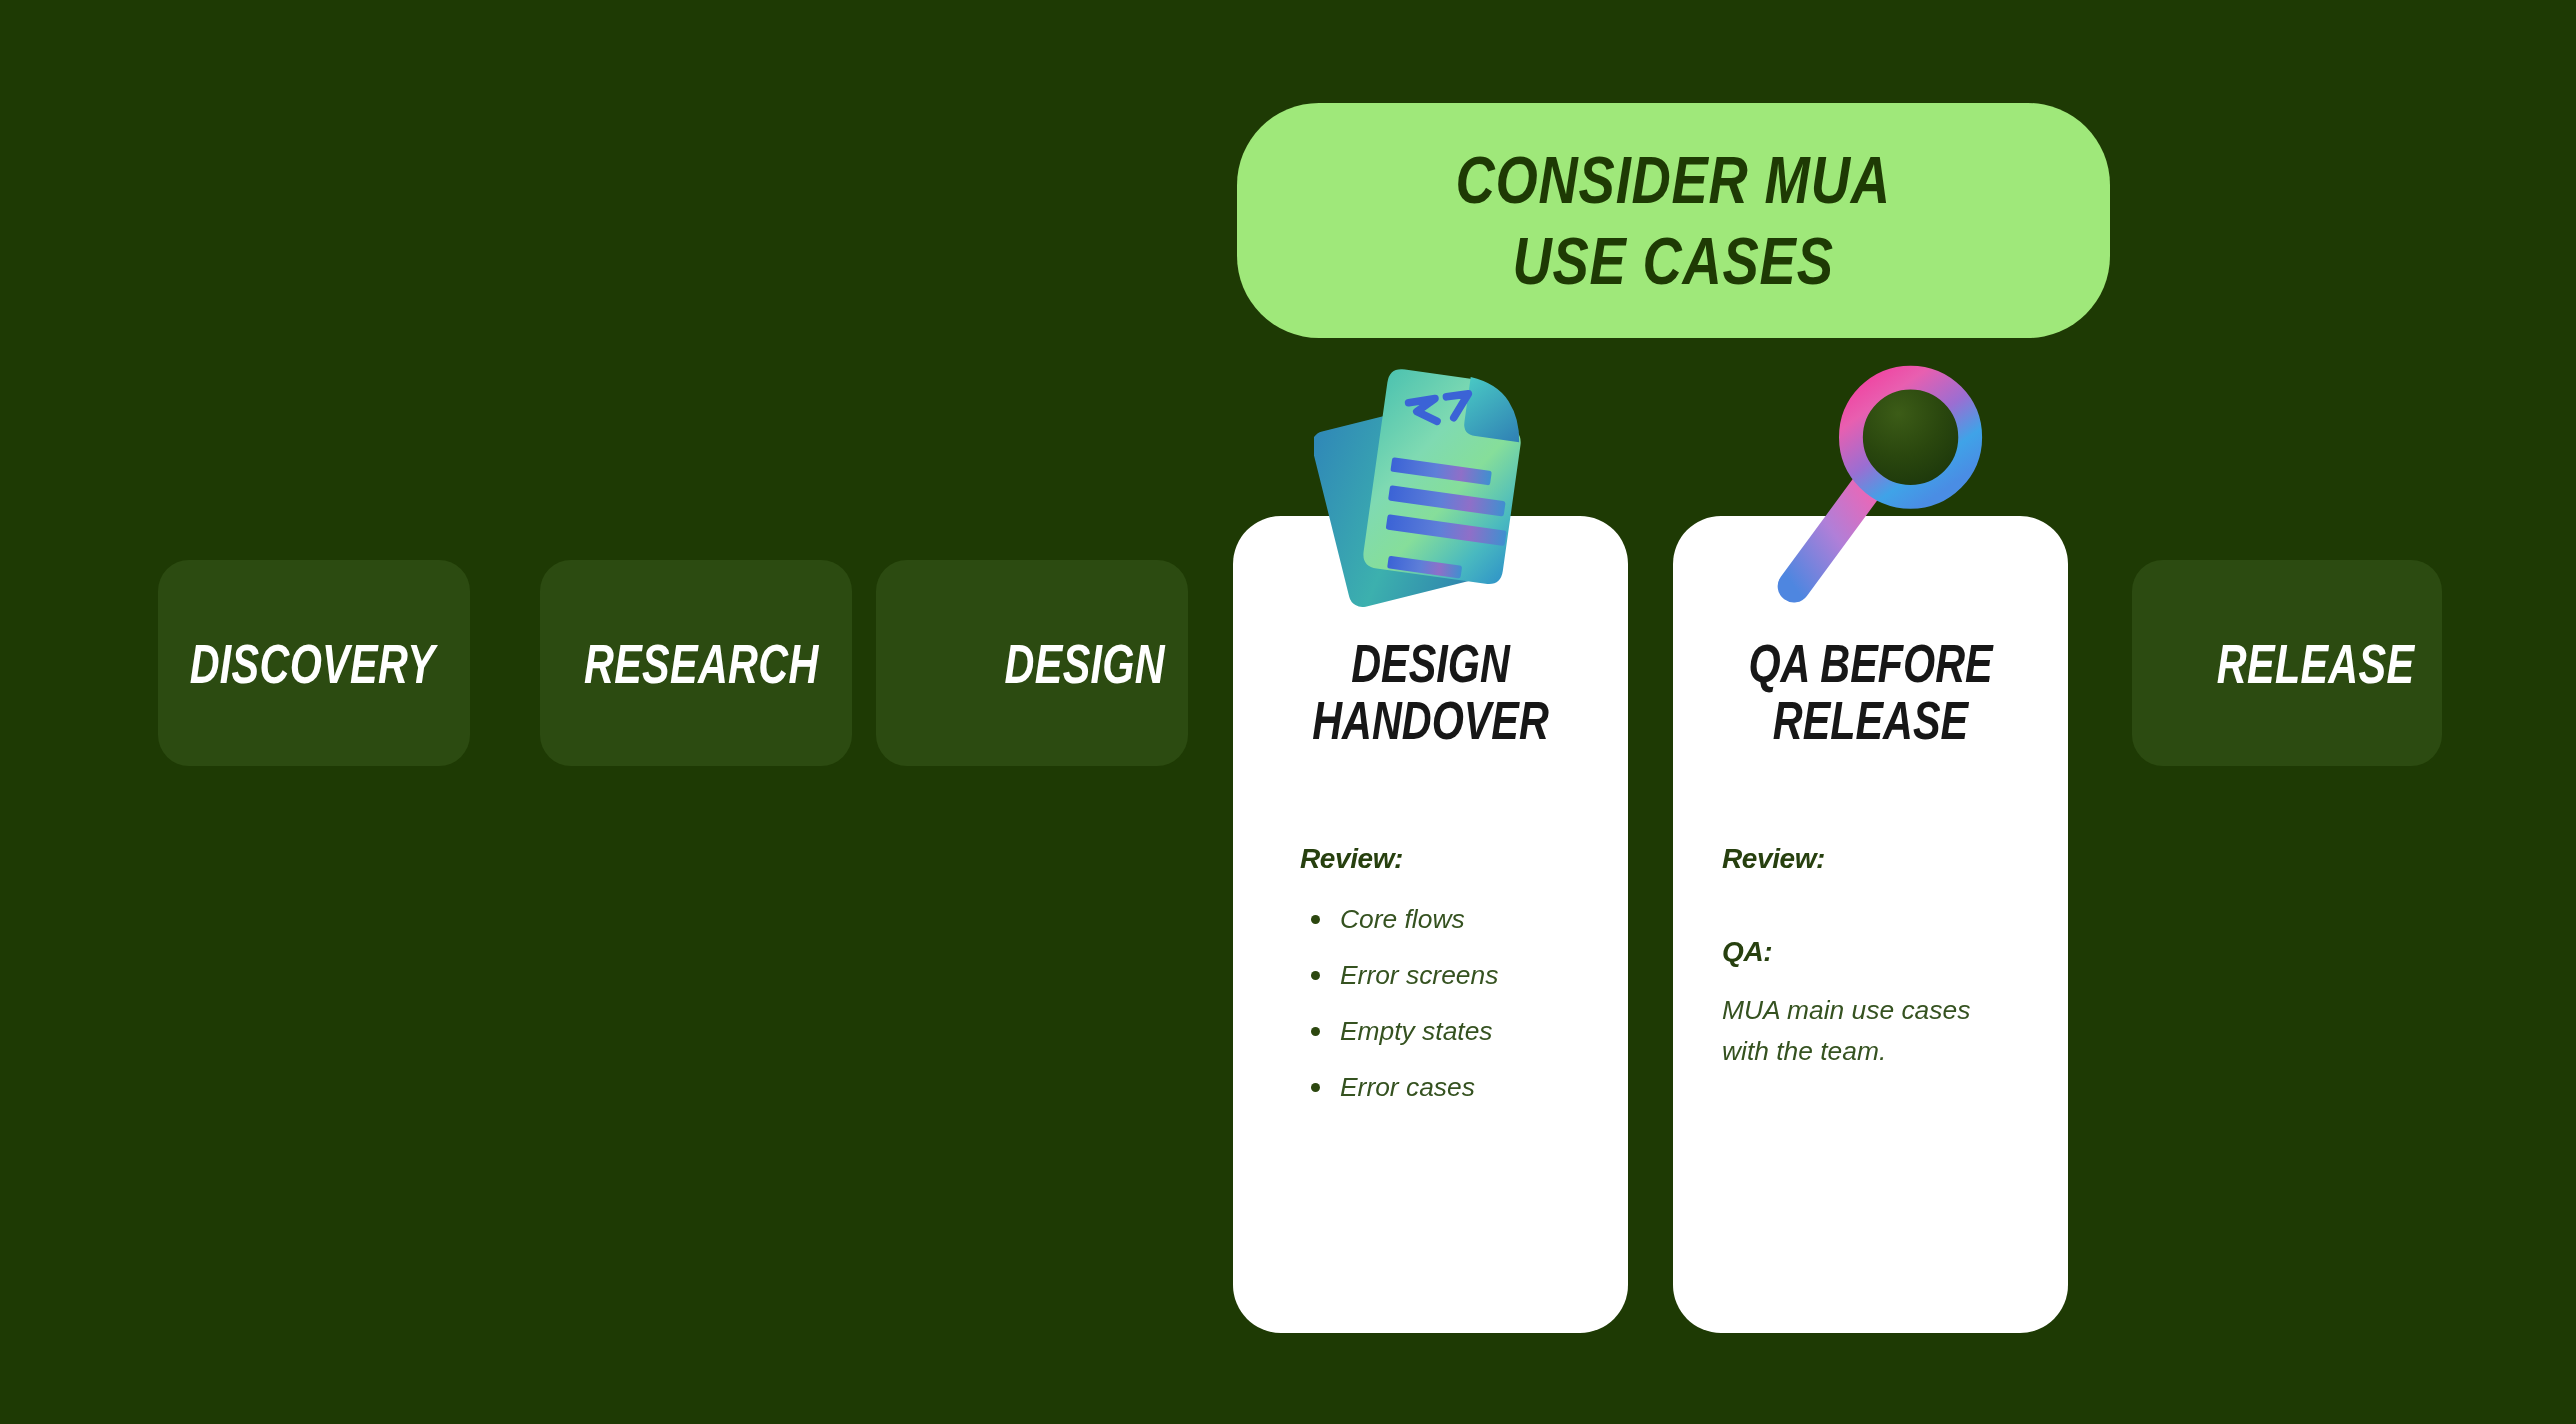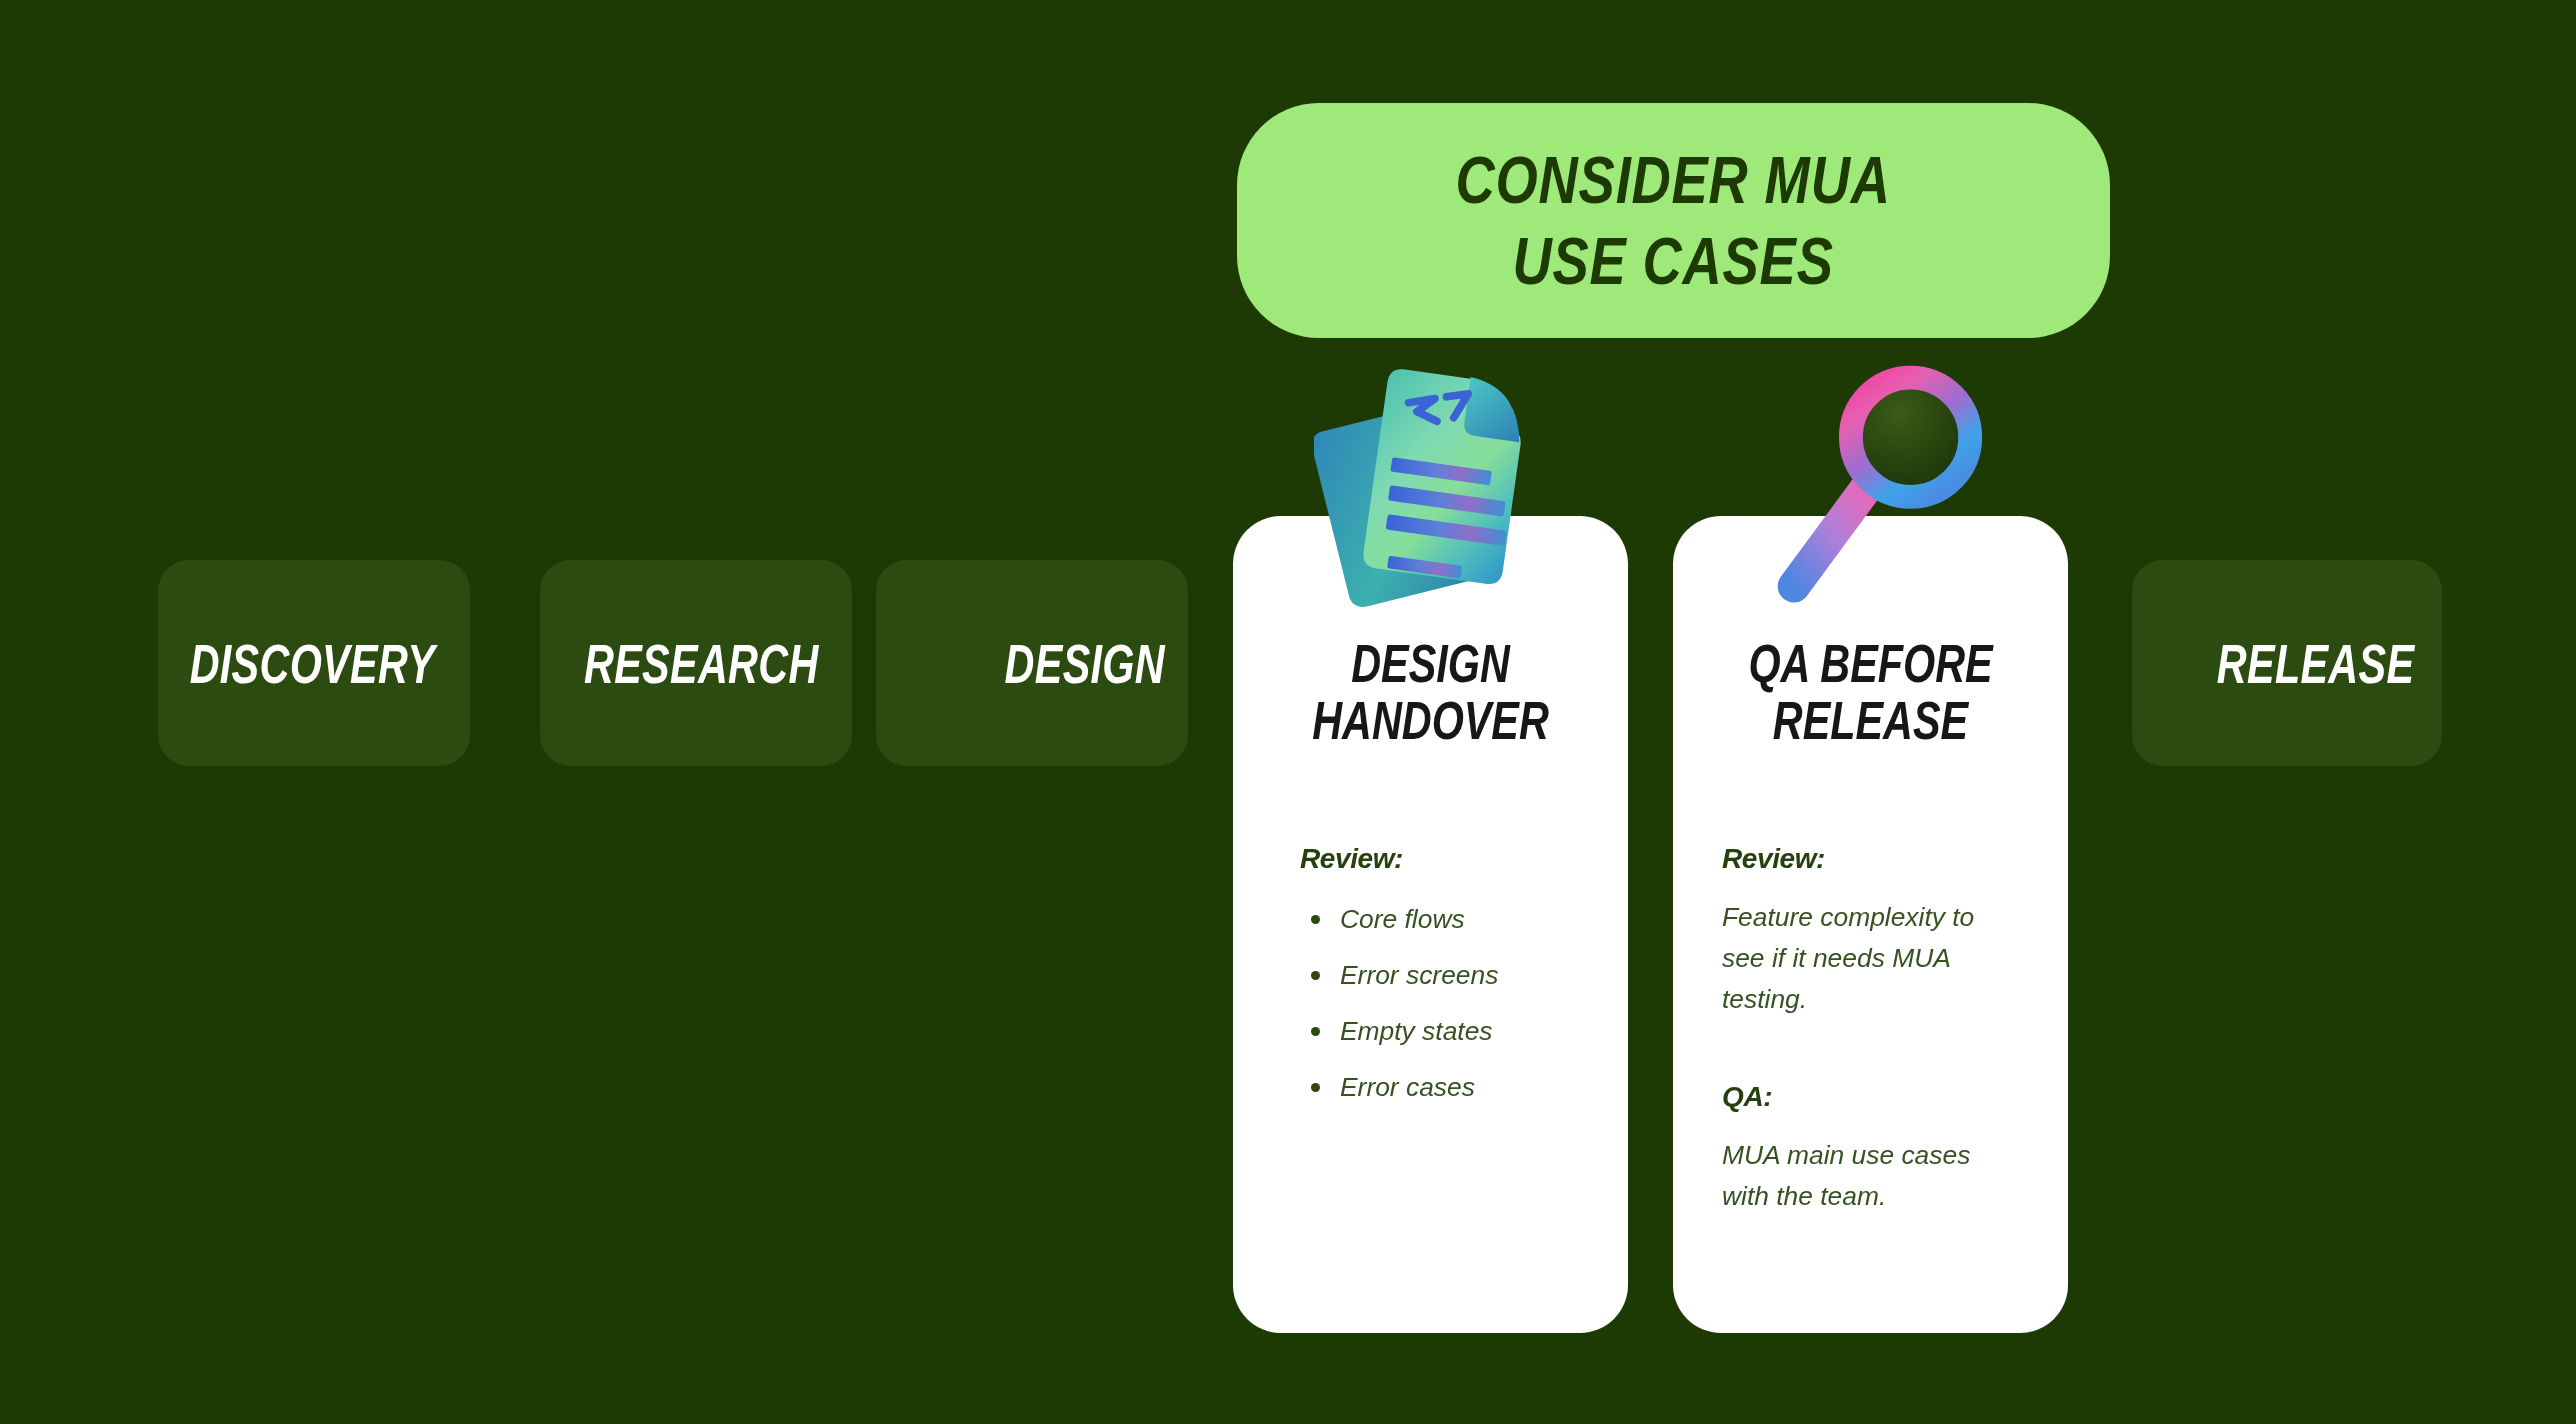--- a/index.html
+++ b/index.html
@@ -91,25 +91,20 @@
   </section>
 
   <section class="card card-qa">
     <h2 class="card-title">
       <div>QA BEFORE</div>
       <div>RELEASE</div>
     </h2>
     <div class="card-body">
       <div class="sec">
         <h3 class="sec-heading">Review:</h3>
-        <div class="sec-text">
-          <div>Feature complexity to</div>
-          <div>see if it needs MUA</div>
-          <div>testing.</div>
-        </div>
       </div>
       <div class="sec">
         <h3 class="sec-heading">QA:</h3>
         <div class="sec-text">
           <div>MUA main use cases</div>
           <div>with the team.</div>
         </div>
       </div>
     </div>
   </section>

